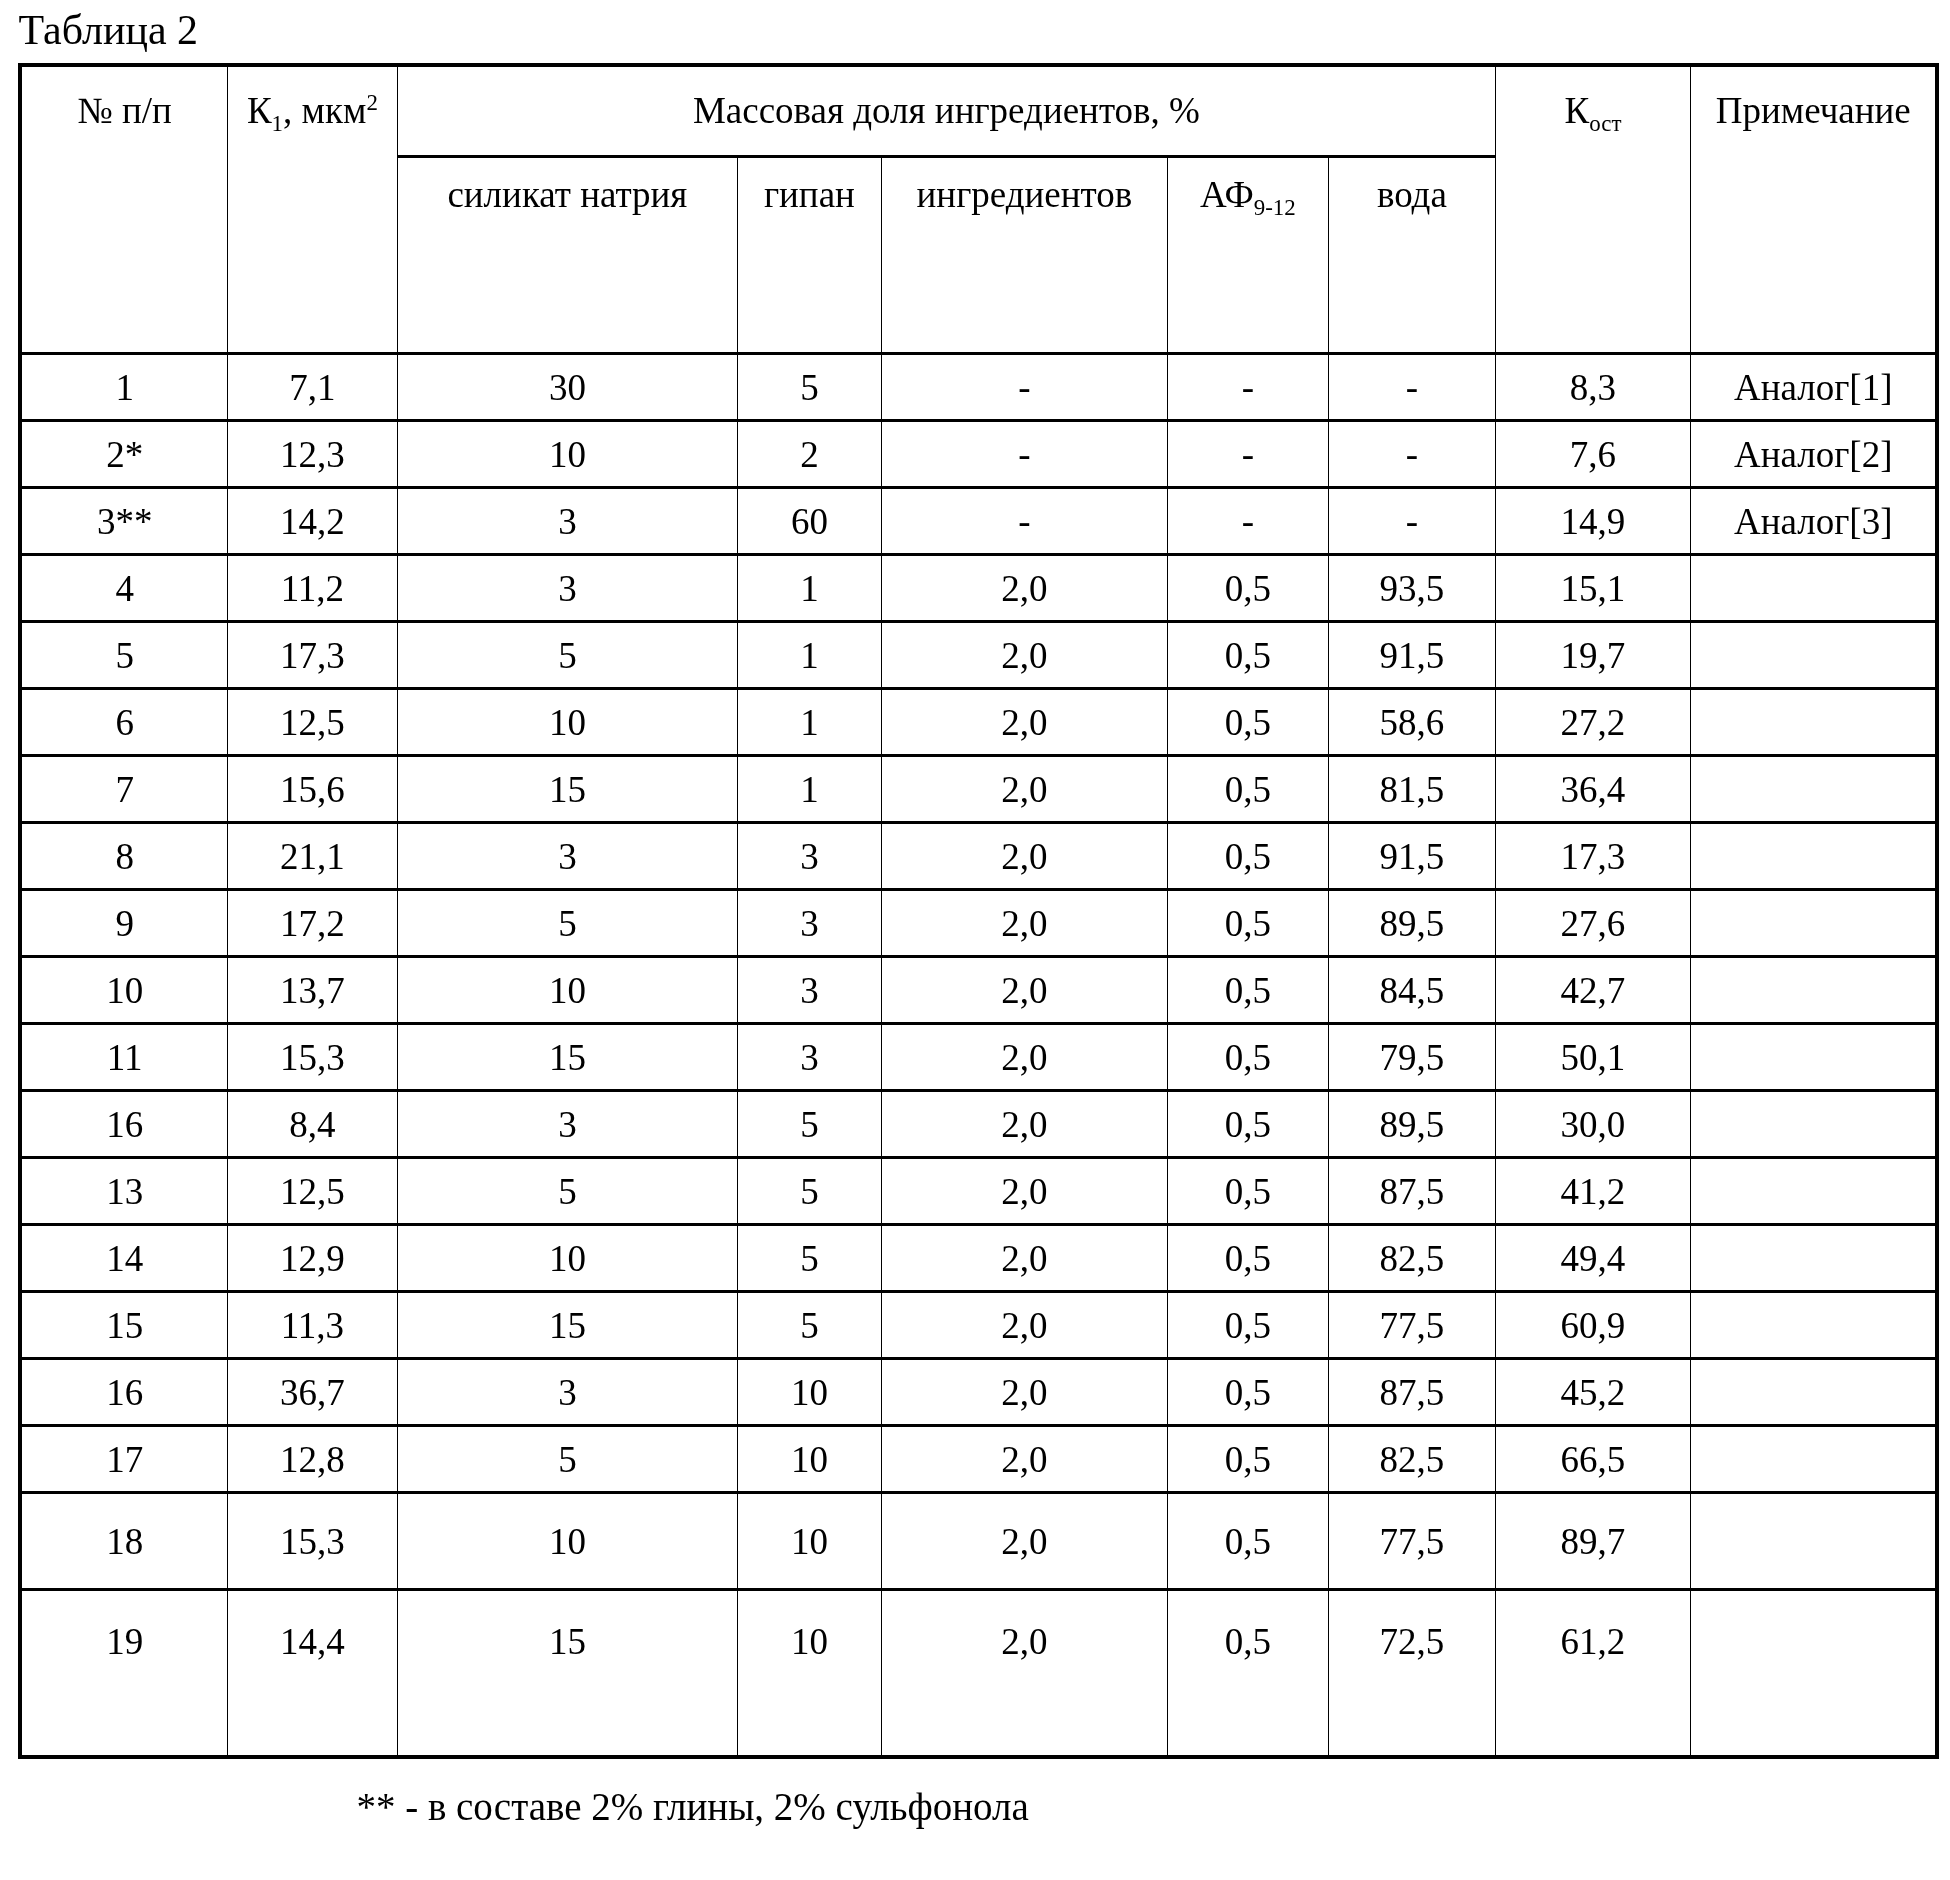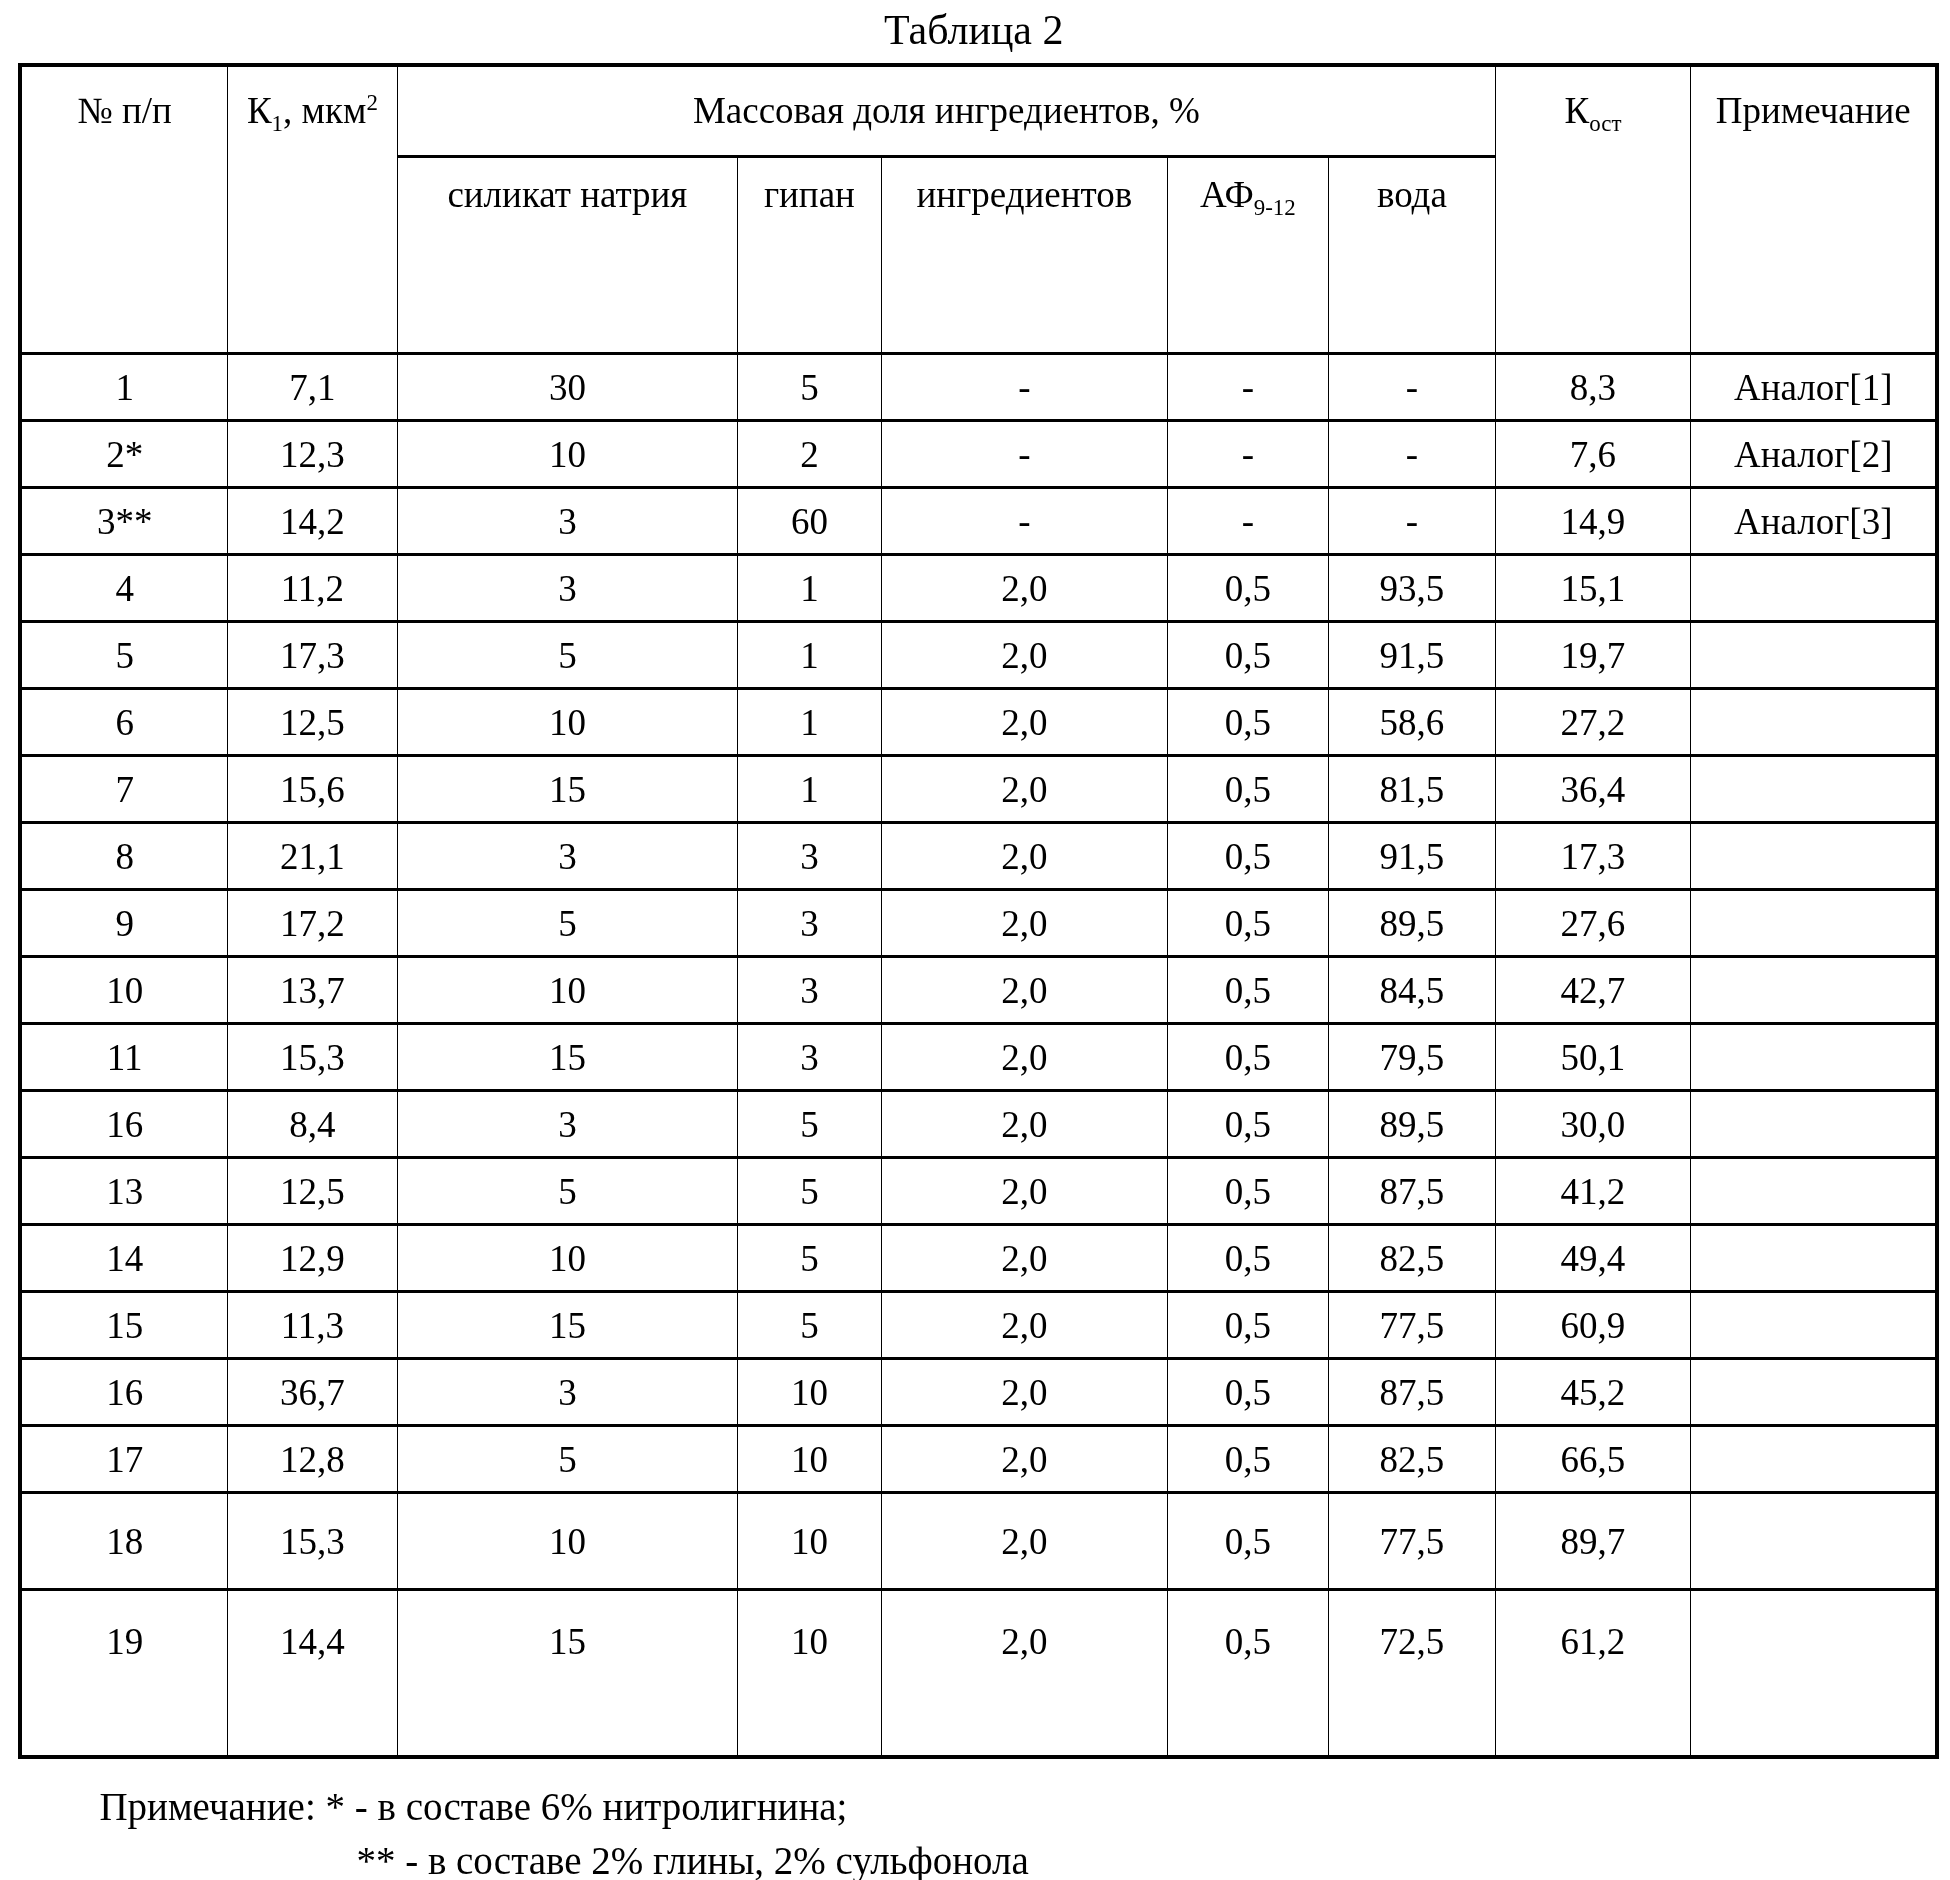--- a/index.html
+++ b/index.html
@@ -11,21 +11,21 @@
   }
   body {
     width: 1951px;
     height: 1881px;
     overflow: hidden;
   }
   .page {
     padding: 5.5px 16.5px 0 18.4px;
   }
   .doc-title {
-    text-align: center;
+    text-align: left;
     font-size: 42px;
     line-height: 48px;
     padding-right: 5.5px;
     margin-bottom: 9.2px;
   }
   table.data-table {
     border-collapse: collapse;
     table-layout: fixed;
     width: 1916px;
     border: 4.6px solid #000;
@@ -311,18 +311,17 @@
           <td>2,0</td>
           <td>0,5</td>
           <td>72,5</td>
           <td>61,2</td>
           <td></td>
         </tr>
       </tbody>
   </table>
 
   <div class="footnotes">
-    <div class="fn-line-1">Примечание: * - в составе 6% нитролигнина;</div>
     <div class="fn-line-2">** - в составе 2% глины, 2% сульфонола</div>
   </div>
 
 </div>
 
 
 </body></html>

